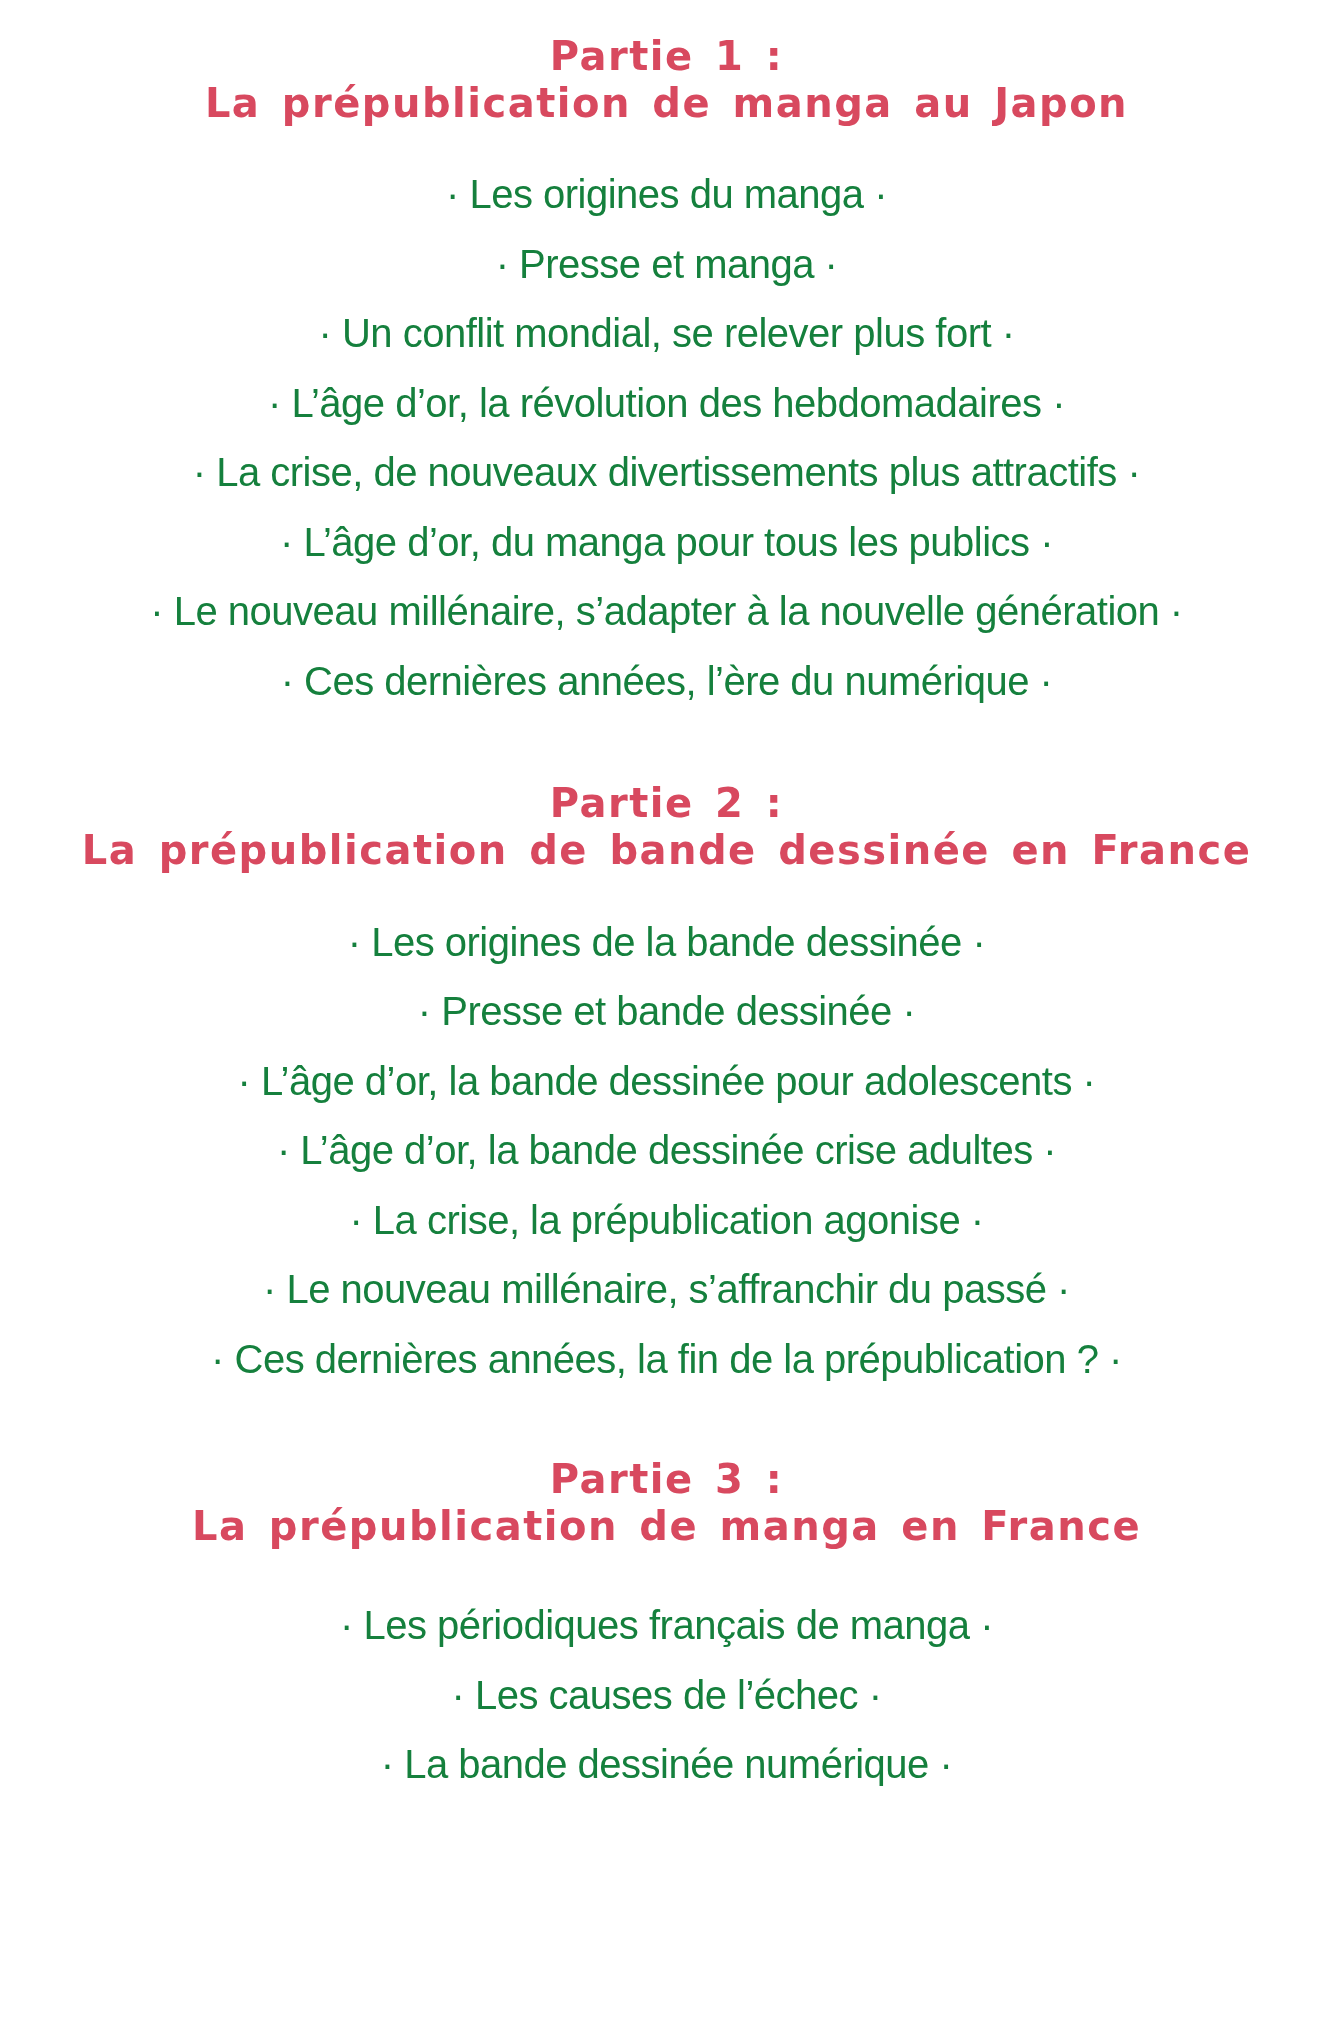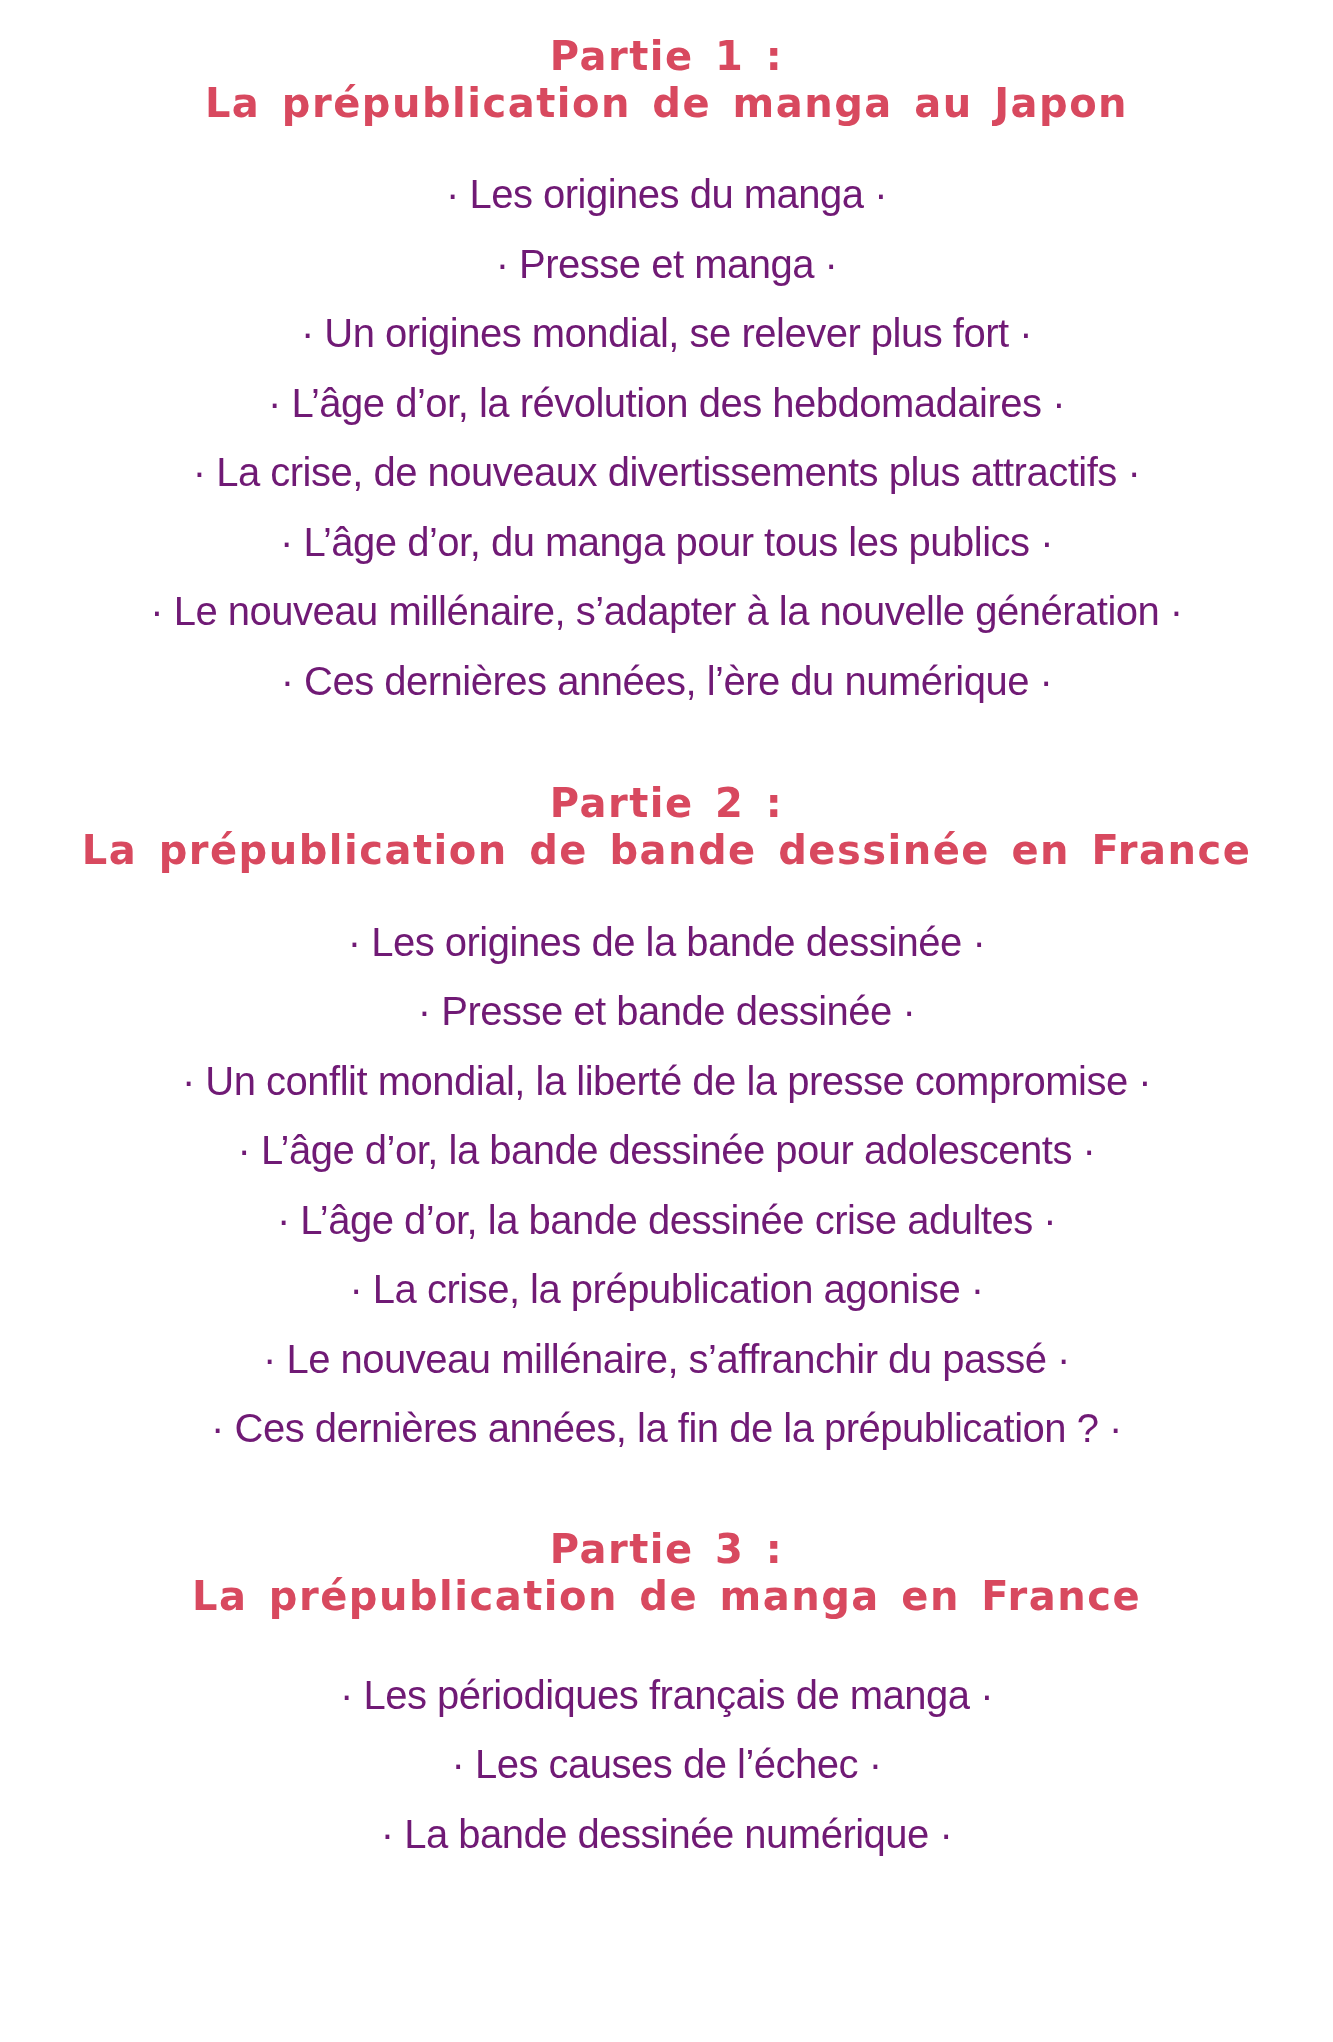--- a/index.html
+++ b/index.html
@@ -30,59 +30,58 @@
   }
   .title-line {
     display: block;
   }
   .items {
     margin-top: 29px;
   }
   .item {
     font-size: 40px;
     line-height: 69.5px;
-    color: #701a75;
+    color: #15803d;
     letter-spacing: -0.5px;
     white-space: nowrap;
   }
   .section-2 { margin-top: 64px; }
   .section-3 { margin-top: 62px; }
   .section-3 .items { margin-top: 41px; }
 </style>
 </head>
 <body>
 
 <div class="page">
 
   <div class="section section-1">
     <h2 class="section-title">
       <span class="title-line">Partie 1 :</span>
       <span class="title-line">La prépublication de manga au Japon</span>
     </h2>
     <div class="items">
       <div class="item">· Les origines du manga ·</div>
       <div class="item">· Presse et manga ·</div>
-      <div class="item">· Un origines mondial, se relever plus fort ·</div>
+      <div class="item">· Un conflit mondial, se relever plus fort ·</div>
       <div class="item">· L’âge d’or, la révolution des hebdomadaires ·</div>
       <div class="item">· La crise, de nouveaux divertissements plus attractifs ·</div>
       <div class="item">· L’âge d’or, du manga pour tous les publics ·</div>
       <div class="item">· Le nouveau millénaire, s’adapter à la nouvelle génération ·</div>
       <div class="item">· Ces dernières années, l’ère du numérique ·</div>
     </div>
   </div>
 
   <div class="section section-2">
     <h2 class="section-title">
       <span class="title-line">Partie 2 :</span>
       <span class="title-line">La prépublication de bande dessinée en France</span>
     </h2>
     <div class="items">
       <div class="item">· Les origines de la bande dessinée ·</div>
       <div class="item">· Presse et bande dessinée ·</div>
-      <div class="item">· Un conflit mondial, la liberté de la presse compromise ·</div>
       <div class="item">· L’âge d’or, la bande dessinée pour adolescents ·</div>
       <div class="item">· L’âge d’or, la bande dessinée crise adultes ·</div>
       <div class="item">· La crise, la prépublication agonise ·</div>
       <div class="item">· Le nouveau millénaire, s’affranchir du passé ·</div>
       <div class="item">· Ces dernières années, la fin de la prépublication ? ·</div>
     </div>
   </div>
 
   <div class="section section-3">
     <h2 class="section-title">

